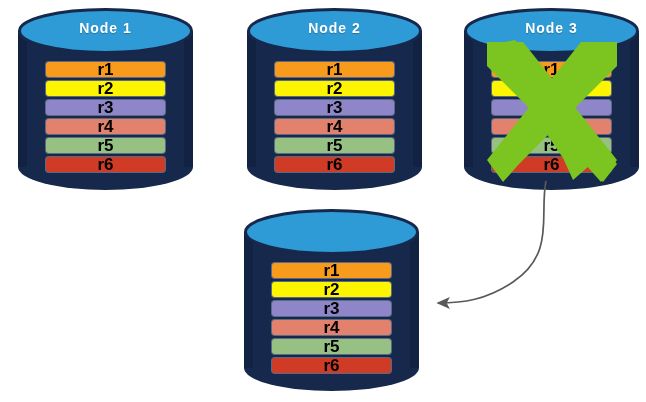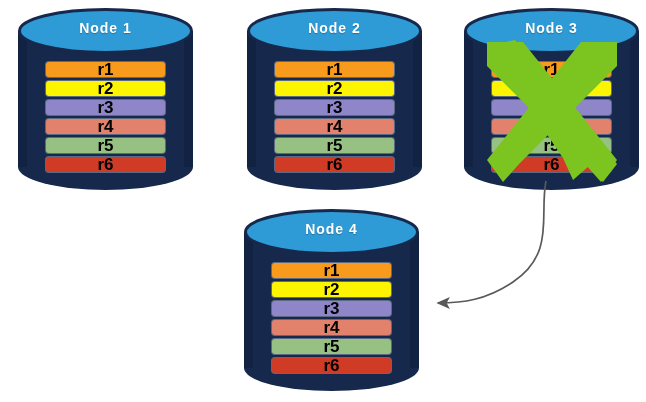--- a/index.html
+++ b/index.html
@@ -177,21 +177,20 @@
         <polygon points="132,2 96,2 2,120 18,142 34,124 132,26" fill="#7CC520"></polygon>
       </svg>
     </div>
     <div class="node" style="left: 244px; top: 209px; width: 175px; height: 182px;">
       <svg class="node-svg" width="175" height="182" viewBox="0 0 175 182">
         <path d="M0,23 L0,159 A87.5,23 0 0 0 175,159 L175,23 Z" fill="#16294D"></path>
         <rect x="0" y="23" width="9" height="136" fill="#0F1E3C" opacity="0.55"></rect>
         <rect x="166" y="23" width="9" height="136" fill="#0F1E3C" opacity="0.55"></rect>
         <ellipse cx="87.5" cy="23" rx="86" ry="21.5" fill="#2E9BD6" stroke="#16294D" stroke-width="3"></ellipse>
       </svg>
-      <div class="node-title" style="top: 12px;">Node  4</div>
       <div class="records" style="top: 54px;">
         <div class="record" style="background: rgb(248, 154, 28); width: 119px;">
           <span class="record-label" style="color: rgb(0, 0, 0);">r1</span>
         </div>
         <div class="record" style="background: rgb(253, 245, 0); width: 119px;">
           <span class="record-label" style="color: rgb(0, 0, 0);">r2</span>
         </div>
         <div class="record" style="background: rgb(142, 134, 200); width: 119px;">
           <span class="record-label" style="color: rgb(0, 0, 0);">r3</span>
         </div>

